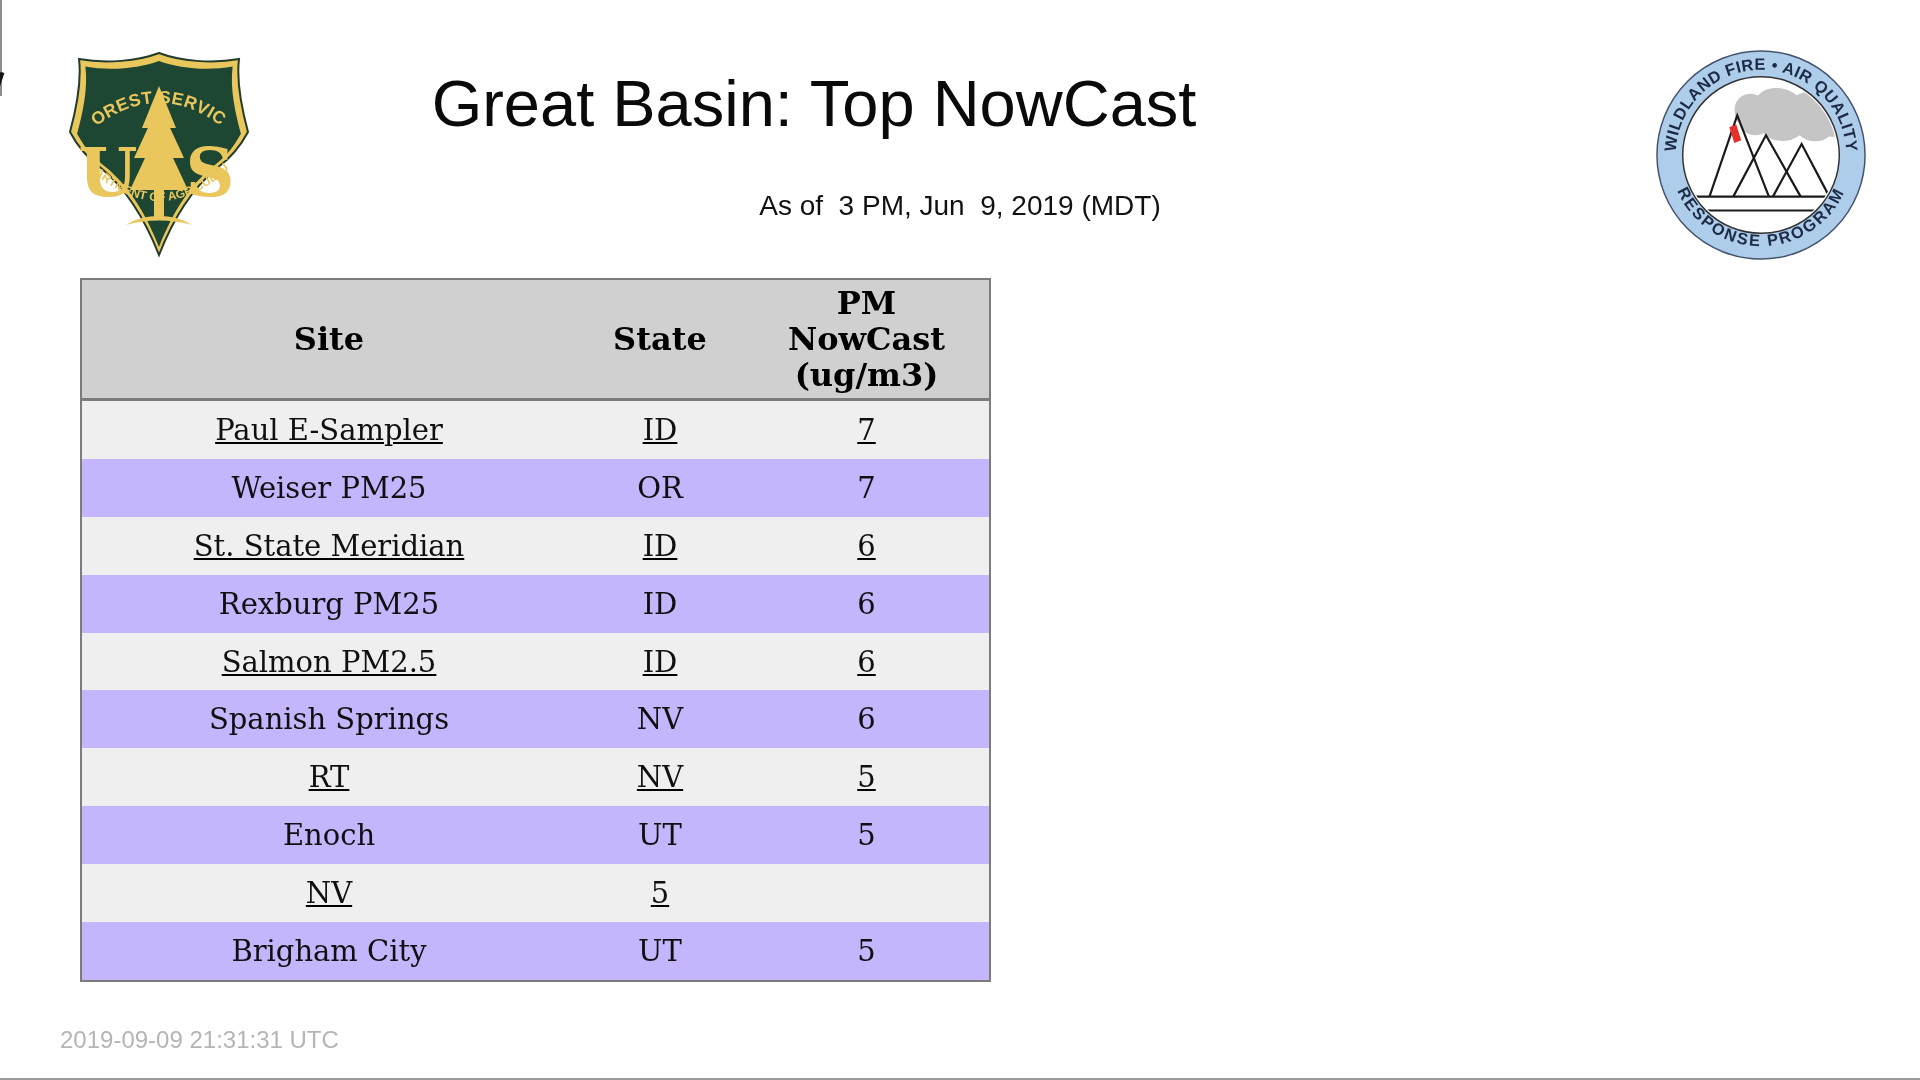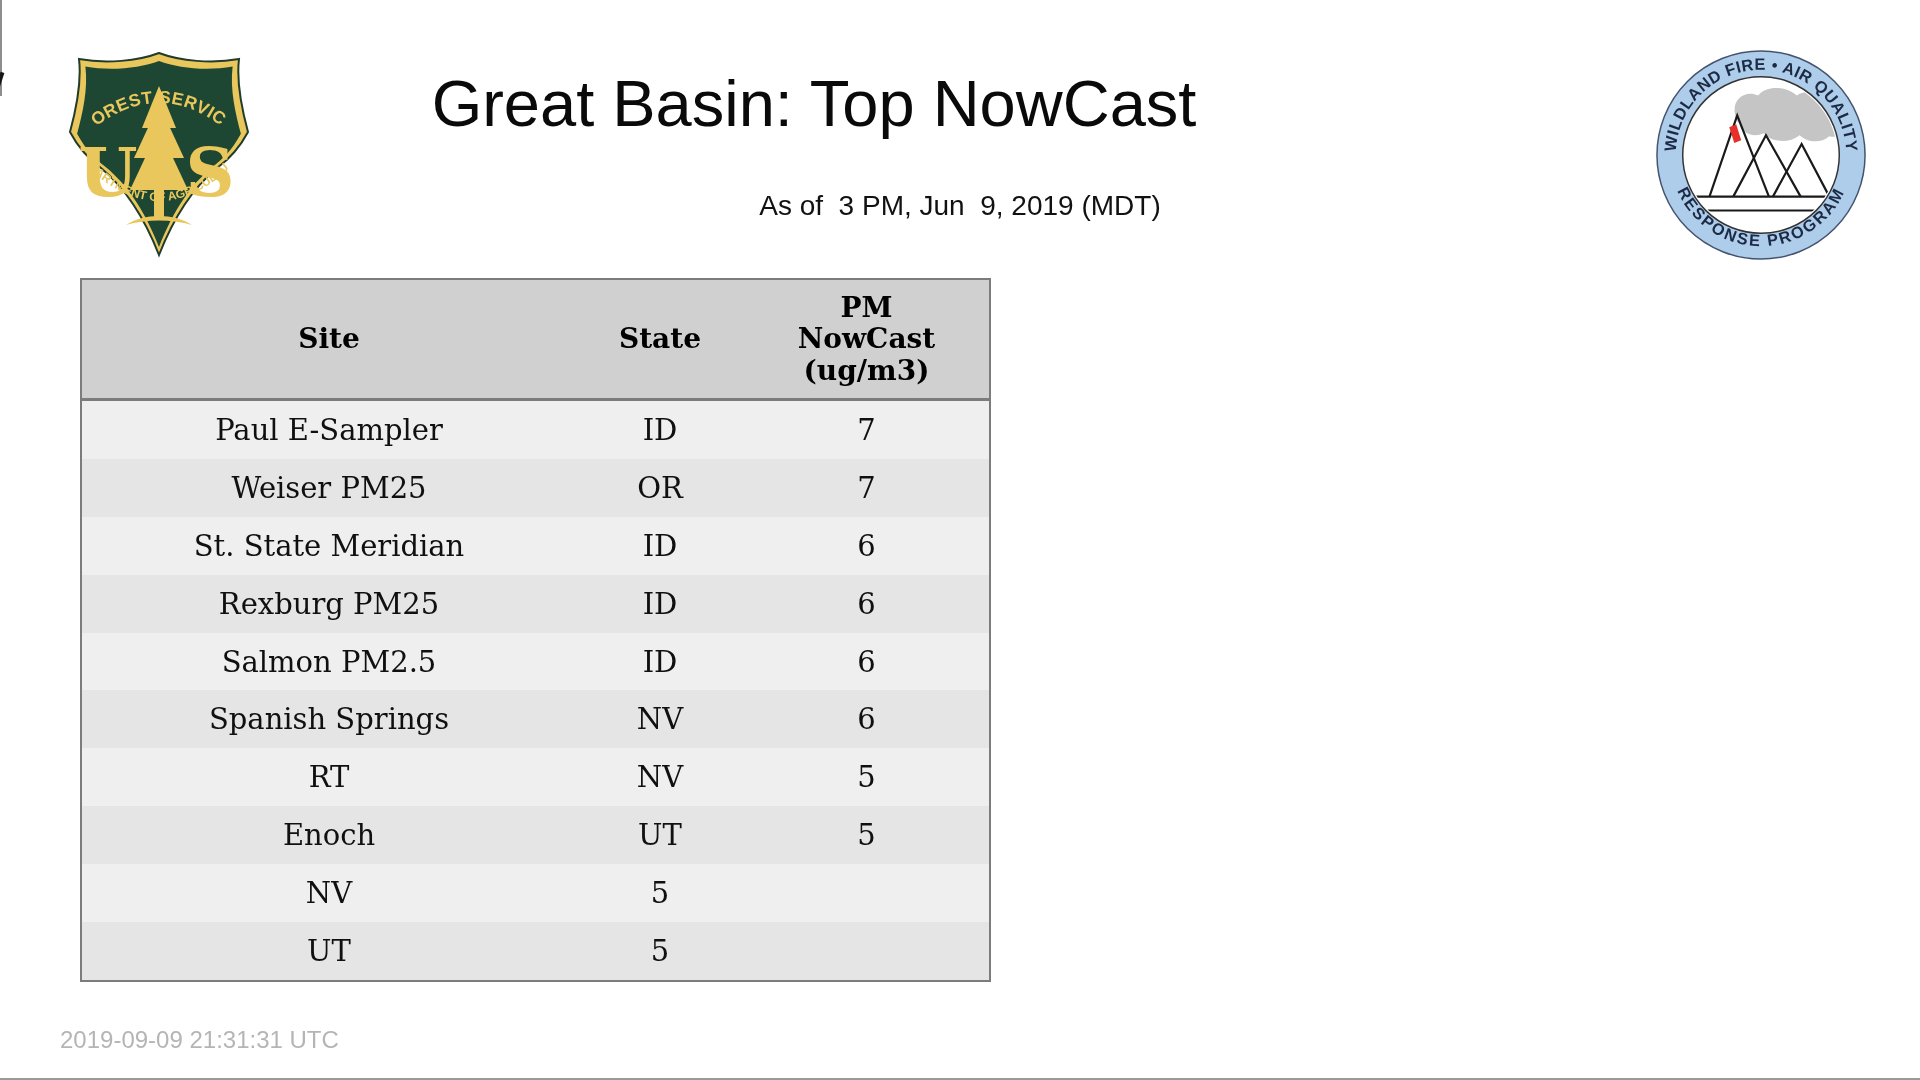--- a/index.html
+++ b/index.html
@@ -32,27 +32,27 @@
     position:absolute; left:80px; top:278px; width:911px;
     border:2px solid var(--tbl-border,#7c7c7c); background:#fff;
   }
   .thead {
     height:121px; background:var(--tbl-header-bg,#d0d0d0);
     border-bottom:3px solid var(--tbl-border,#7c7c7c);
     display:grid; grid-template-columns:494px 168px 1fr; align-items:center;
   }
   .th {
     text-align:center; font-family:"DejaVu Serif", serif; font-weight:bold;
-    font-size:28px; line-height:1.13; color:#000; white-space:pre-line;
+    font-size:32px; line-height:1.13; color:#000; white-space:pre-line;
   }
   .tr {
     height:57.9px; display:grid; grid-template-columns:494px 168px 1fr;
-    align-items:center; background:#e5e5e5;
+    align-items:center; background:#c4b5fd;
   }
-  .tr.alt { background:var(--tbl-row-alt,#efefef); }
+  .tr.alt { background:var(--tbl-row-alt,#efefef);text-decoration:underline; }
   .td {
     text-align:center; font-family:"DejaVu Serif", serif; font-size:29px; color:#101010;
   }
 
   
   .footer-timestamp {
     position:absolute; left:60px; top:1026px; font-size:24px; color:#b5b5b7;
   }
 </style>
 </head>
@@ -176,20 +176,21 @@
       <div class="td">UT</div>
       <div class="td">5</div>
     </div>
 
     <div class="tr alt">
       <div class="td">NV</div>
       <div class="td">5</div>
     </div>
 
     <div class="tr">
+      <div class="td">Brigham City</div>
       <div class="td">UT</div>
       <div class="td">5</div>
     </div>
   </div>
   </div>
 
   <div class="footer-timestamp">2019-09-09 21:31:31 UTC</div>
 
 </div>
 

